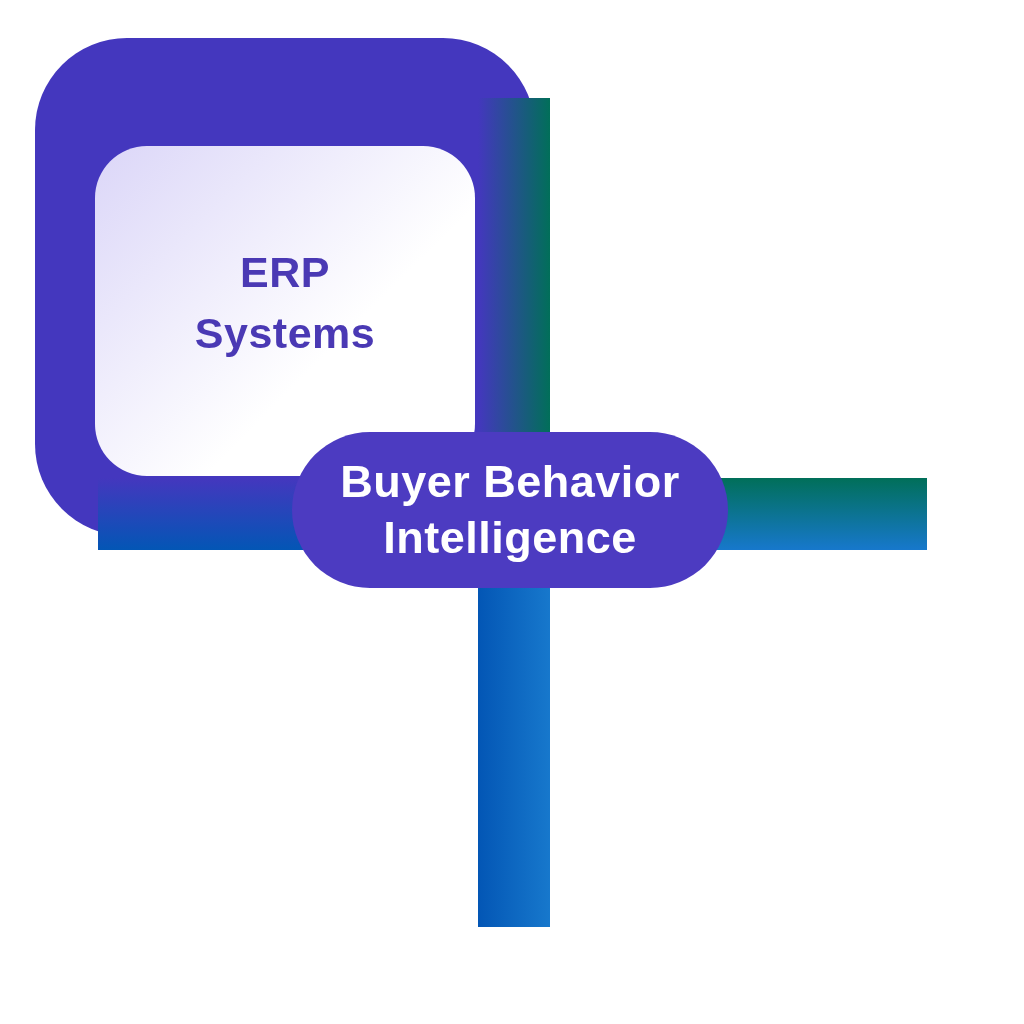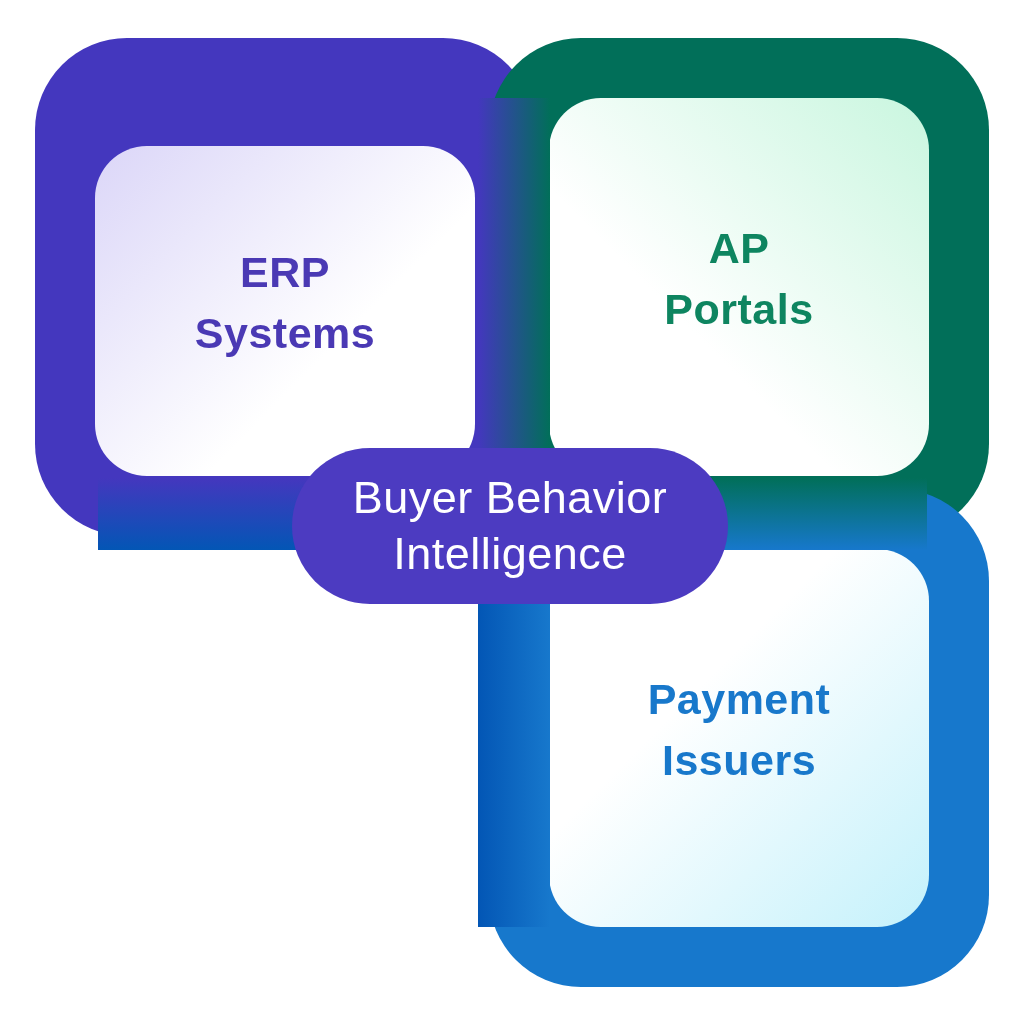--- a/index.html
+++ b/index.html
@@ -66,53 +66,40 @@
     top: 432px;
     width: 436px;
     height: 156px;
     border-radius: 80px;
     background: var(--pill-bg);
     display: flex;
     align-items: center;
     justify-content: center;
     text-align: center;
     font-size: 45px;
-    font-weight: normal;
+    font-weight: bold;
     line-height: 1.24;
     white-space: pre-line;
     letter-spacing: 0.5px;
-    margin-top: 16px;
   }
 </style>
 </head>
 <body>
 
 <div class="canvas">
 
   <div class="tile tl" style="--border: #4437BE;">
     <div class="card" style="--tint: #DBD6F8;">
       <div class="quad-label" style="color: rgb(74, 57, 180);">ERP
 Systems</div>
     </div>
   </div>
 
-  <div class="tile tr" style="--border: #016F59;">
-    <div class="card" style="--tint: #C9F6DF;">
-      <div class="quad-label" style="color: rgb(14, 133, 96);">AP
-Portals</div>
-    </div>
-  </div>
 
 
-  <div class="tile br" style="--border: #1778CC;">
-    <div class="card" style="--tint: #C4F1FB;">
-      <div class="quad-label" style="color: rgb(24, 120, 203);">Payment
-Issuers</div>
-    </div>
-  </div>
 
   <div class="seam seam-top" style="--c1: #4437BE; --c2: #016F59;"></div>
   <div class="seam seam-bottom" style="--c1: #0356B5; --c2: #1778CC;"></div>
   <div class="seam seam-left" style="--c1: #4437BE; --c2: #0356B5;"></div>
   <div class="seam seam-right" style="--c1: #016F59; --c2: #1778CC;"></div>
 
   <div class="pill" style="--pill-bg: #4C3BC1; color: rgb(255, 255, 255);">Buyer Behavior
 Intelligence</div>
 
 </div>

